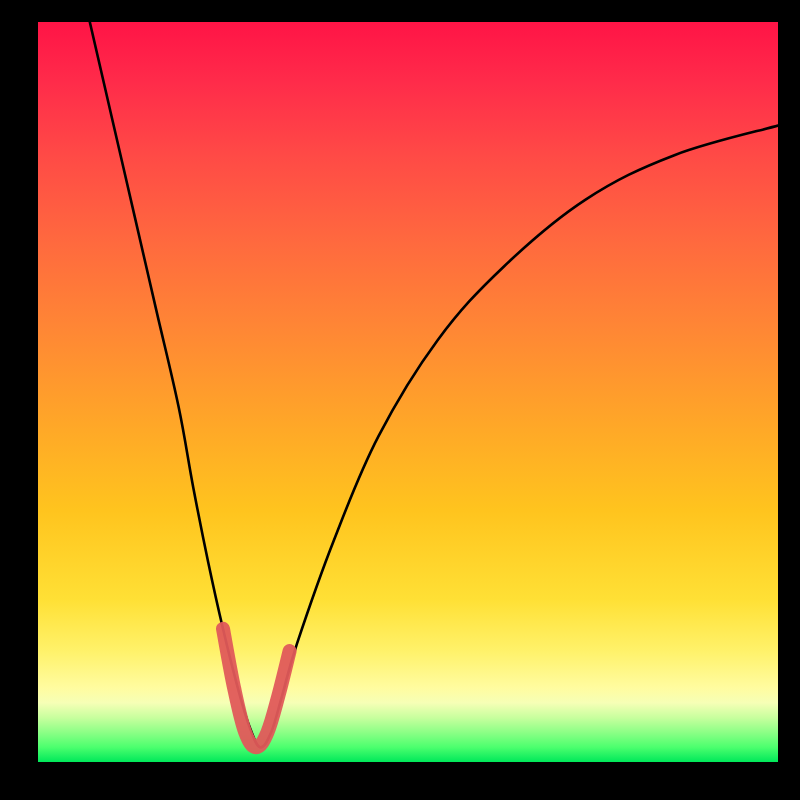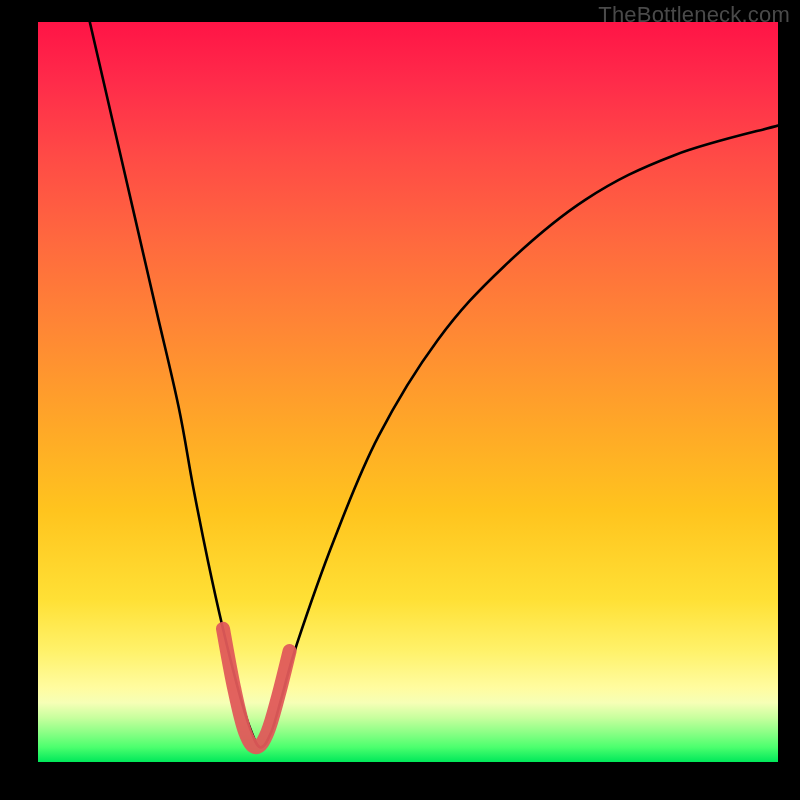--- a/index.html
+++ b/index.html
@@ -73,20 +73,19 @@
     stroke-width: 14;
     stroke-linecap: round;
     stroke-linejoin: round;
     opacity: 0.95;
   }
 </style>
 </head>
 <body>
 
 <div class="frame">
-  <div class="watermark">TheBottleneck.com</div>
   <div class="plot">
     <svg class="curve" viewBox="0 0 740 740" preserveAspectRatio="none">
       <path id="mainPath" class="curve-main" d="M 51.80 0.00 C 55.80 17.32, 66.01 61.57, 74.00 96.20 C 81.99 130.83, 88.21 157.77, 96.20 192.40 C 104.19 227.03, 110.41 253.97, 118.40 288.60 C 126.39 323.23, 133.94 352.83, 140.60 384.80 C 147.26 416.77, 150.07 438.23, 155.40 466.20 C 160.73 494.17, 164.87 514.89, 170.20 540.20 C 175.53 565.51, 179.67 584.16, 185.00 606.80 C 190.33 629.44, 195.14 648.68, 199.80 666.00 C 204.46 683.32, 206.90 692.34, 210.90 703.00 C 214.90 713.66, 218.00 723.87, 222.00 725.20 C 226.00 726.53, 229.10 719.72, 233.10 710.40 C 237.10 701.08, 239.54 689.38, 244.20 673.40 C 248.86 657.42, 249.68 649.57, 259.00 621.60 C 268.32 593.63, 281.35 555.30, 296.00 518.00 C 310.65 480.70, 321.75 450.36, 340.40 414.40 C 359.05 378.44, 376.96 348.84, 399.60 318.20 C 422.24 287.56, 439.56 269.51, 466.20 244.20 C 492.84 218.89, 516.96 197.58, 547.60 177.60 C 578.24 157.62, 601.77 146.52, 636.40 133.20 C 671.03 119.88, 721.35 108.93, 740.00 103.60"></path>
       <path id="hiPath" class="curve-highlight" d="M 185.00 606.80 C 187.00 617.46, 192.10 647.35, 196.10 666.00 C 200.10 684.65, 203.20 699.74, 207.20 710.40 C 211.20 721.06, 214.30 725.20, 218.30 725.20 C 222.30 725.20, 225.40 719.72, 229.40 710.40 C 233.40 701.08, 236.50 688.05, 240.50 673.40 C 244.50 658.75, 249.60 636.99, 251.60 629.00"></path>
     </svg>
   </div>
 </div>
 
 </body></html>

